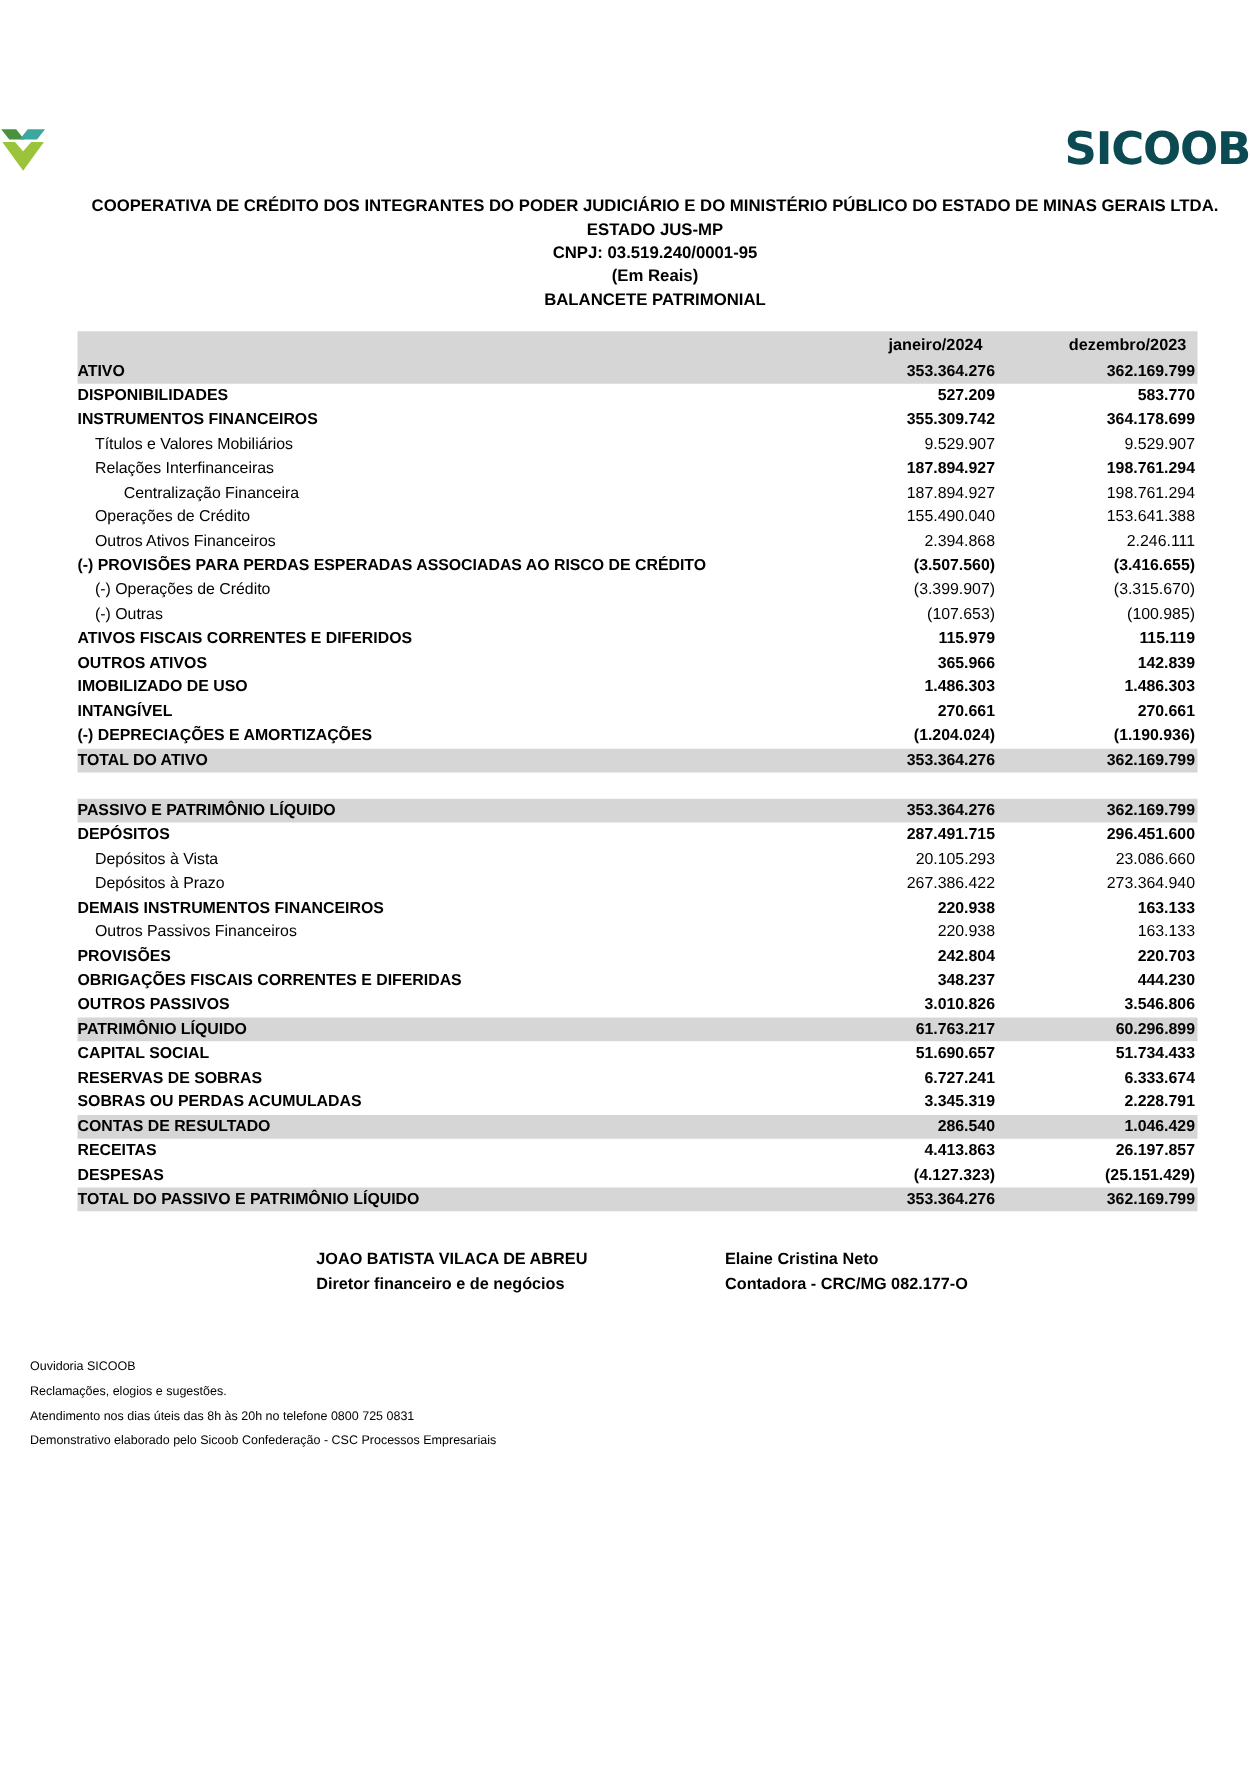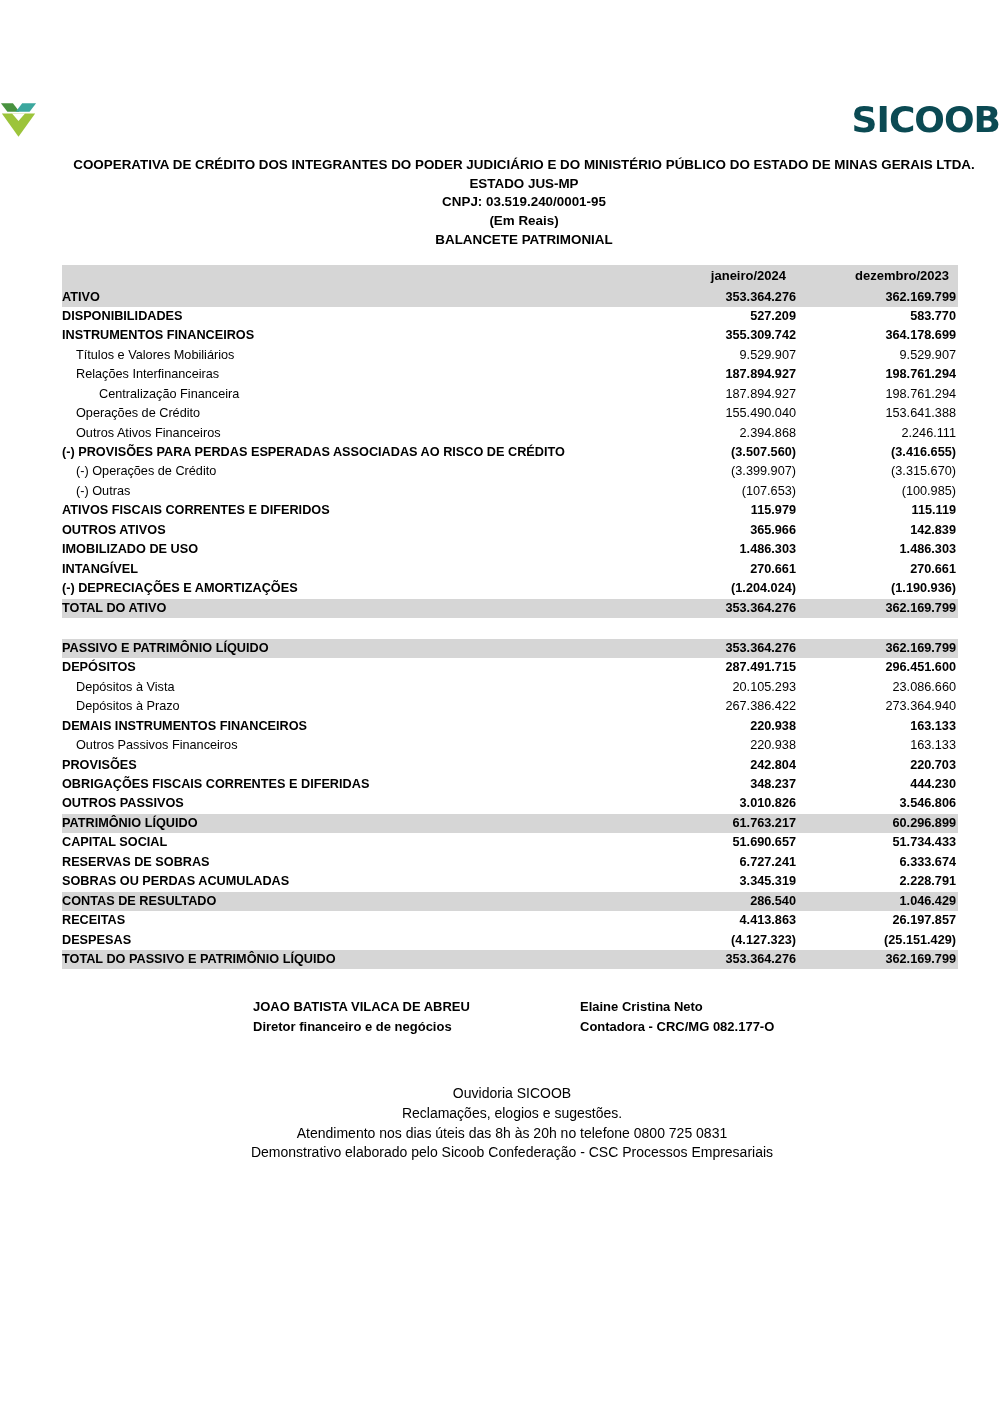--- a/index.html
+++ b/index.html
@@ -40,21 +40,21 @@
   .b{font-weight:bold;}
   .tval{text-align:right;white-space:nowrap;}
   .v1{width:170px;}
   .v2{width:162px;padding-right:2px;}
   .spacer{height:21px;}
   
   .signature{position:absolute;top:997px;font-weight:bold;font-size:13px;line-height:19.8px;}
   .sig-left{left:253px;}
   .sig-right{left:580px;}
   
-  .footer{position:absolute;top:1084px;left:24px;right:0;text-align:center;font-size:14px;line-height:19.8px;}
+  .footer{position:absolute;top:1084px;left:24px;right:0;text-align:left;font-size:10px;line-height:19.8px;}
 </style>
 </head>
 <body>
 
 <div class="logo">
   <svg viewBox="0 0 40 38" aria-hidden="true">
     <polygon class="p-green" points="1,1 14,1 21,10 8,10"></polygon>
     <polygon class="p-teal" points="24,1 39,1 32,10 17,10"></polygon>
     <polygon class="p-lime" points="2,12 38,12 20,37"></polygon>
     <polygon points="13,12 27,12 20,20" fill="#ffffff"></polygon>

